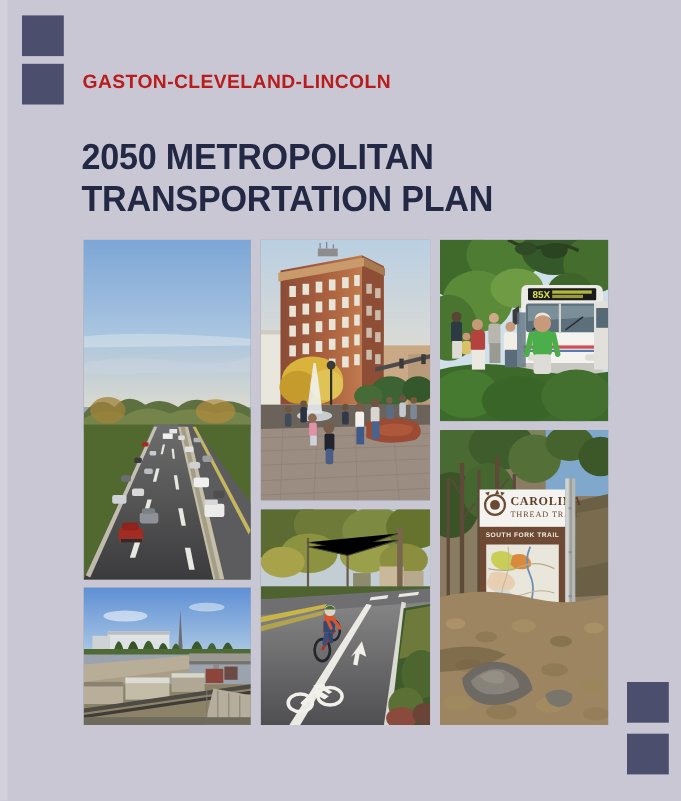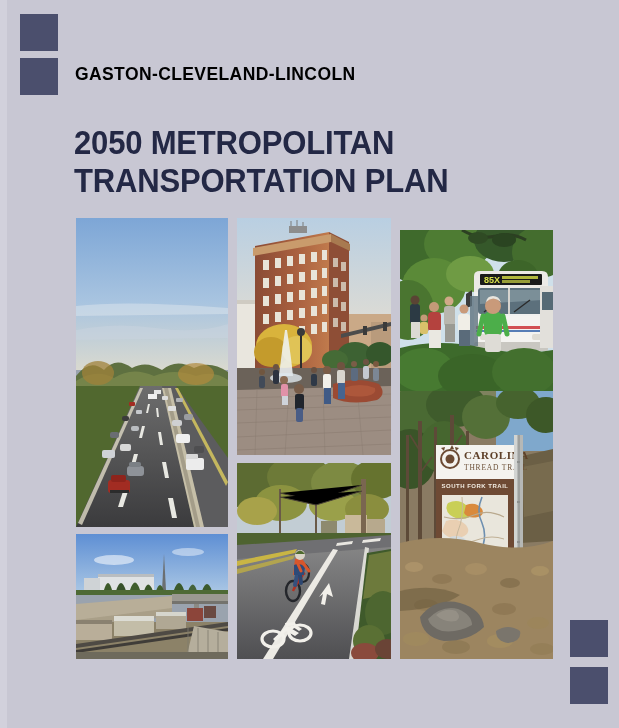--- a/index.html
+++ b/index.html
@@ -19,21 +19,21 @@
   
   .sq{position:absolute;background:#4b4f6d;}
   .sq-tl-1{left:20px;top:14px;width:38px;height:37px;}
   .sq-tl-2{left:20px;top:58px;width:38px;height:37px;}
   .sq-br-1{left:570px;top:620px;width:38px;height:37px;}
   .sq-br-2{left:570px;top:667px;width:38px;height:37px;}
 
   
   .org{
     position:absolute;left:75px;top:63px;width:470px;
-    color:#000000;
+    color:#b91c1c;
     font-size:17.5px;
     font-weight:bold;
     letter-spacing:.4px;
     line-height:23px;
     text-transform:uppercase;
   }
   .org div{white-space:nowrap;}
   .title{
     position:absolute;left:74px;top:124px;width:500px;
     color:#232845;
@@ -49,21 +49,21 @@
   .title div{white-space:nowrap;}
 
   
   .photos{position:absolute;left:76px;top:218px;width:477px;height:441px;}
   .ph{position:absolute;overflow:hidden;background:#9aa3ae;}
 
   .ph-highway{left:0px;  top:0px;   width:152px;height:309px;}
   .ph-train  {left:0px;  top:316px; width:152px;height:125px;}
   .ph-down   {left:161px;top:0px;   width:154px;height:237px;}
   .ph-bike   {left:161px;top:245px; width:154px;height:196px;}
-  .ph-bus    {left:324px;top:0px;   width:153px;height:165px;margin-top:12px;}
+  .ph-bus    {left:324px;top:0px;   width:153px;height:165px;}
   .ph-trail  {left:324px;top:173px; width:153px;height:268px;}
 
   .ph svg{display:block;width:100%;height:100%;}
 </style>
 </head>
 <body>
 
 <div class="cover">
 
   <div class="edge-strip"></div>

